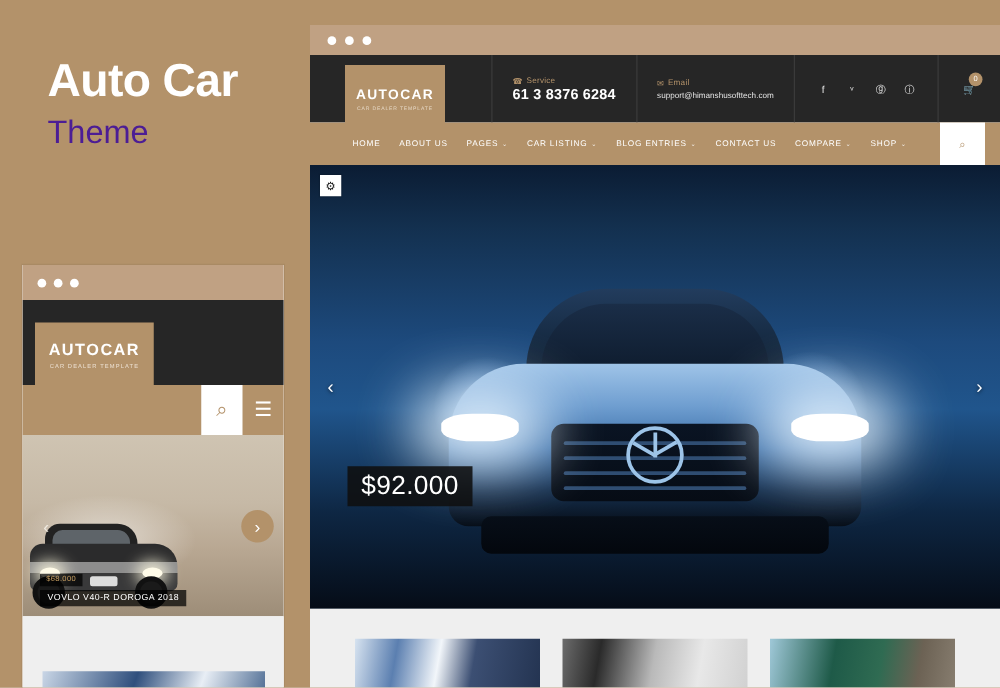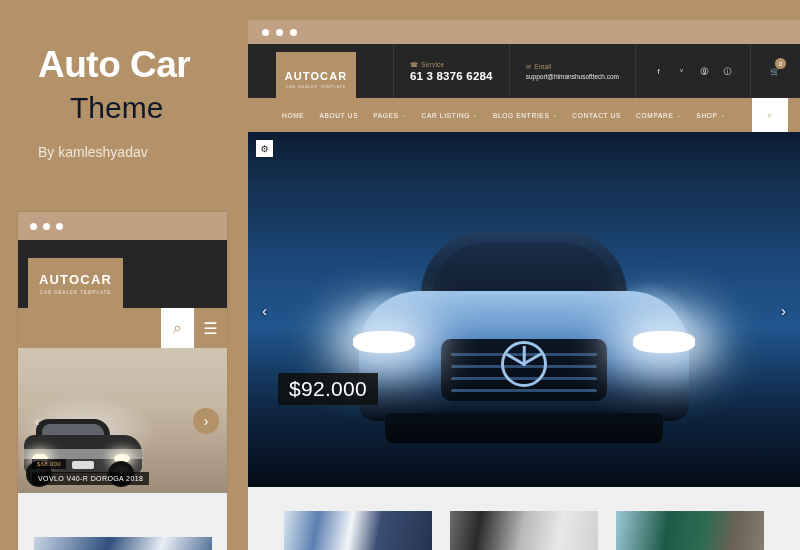--- a/index.html
+++ b/index.html
@@ -11,22 +11,22 @@
   }
   .stage { position: relative; width: 800px; height: 406px; background: #b3926a; padding-left: 34px; }
 
   
   .left-title { position: absolute; left: 38px; top: 46px; width: 200px; }
   .t-main {
     font-size: 37px; font-weight: 700; color: #ffffff;
     letter-spacing: -0.5px; line-height: 1.05; white-space: nowrap;
   }
   .t-sub {
-    font-size: 30px; font-weight: 400; color: #0f172a;
-    line-height: 1.1; margin-top: 6px; margin-left: 32px;
+    font-size: 26px; font-weight: 400; color: #4c1d95;
+    line-height: 1.1; margin-top: 6px;
   }
   .t-by { font-size: 14px; color: #efe6db; margin-top: 20px; }
 
   
   .mobile { position: absolute; left: 18px; top: 212px; width: 209px; height: 338px;
             background: #fff; overflow: hidden;
             box-shadow: 0 0 0 1px rgba(0,0,0,.05); }
   .mob-chrome { height: 28px; background: #c0a183; display: flex; align-items: center;
                 padding-left: 12px; gap: 6px; }
   .dot { width: 7px; height: 7px; border-radius: 50%; background: #fff; }
@@ -170,21 +170,20 @@
   .c3 { background: linear-gradient(100deg,#9fc8d8 0%,#1e5a48 34%,#2f6b52 58%,#6c6254 78%,#8a8072 100%); }
 </style>
 </head>
 <body>
 
 <div class="stage">
 
   <div class="left-title">
     <div class="t-main">Auto Car</div>
     <div class="t-sub">Theme</div>
-    <div class="t-by">By kamleshyadav</div>
   </div>
 
   <div class="mobile">
     <div class="mob-chrome">
       <span class="dot"></span>
       <span class="dot"></span>
       <span class="dot"></span>
     </div>
     <div class="mob-head">
       <div class="mob-logo">

